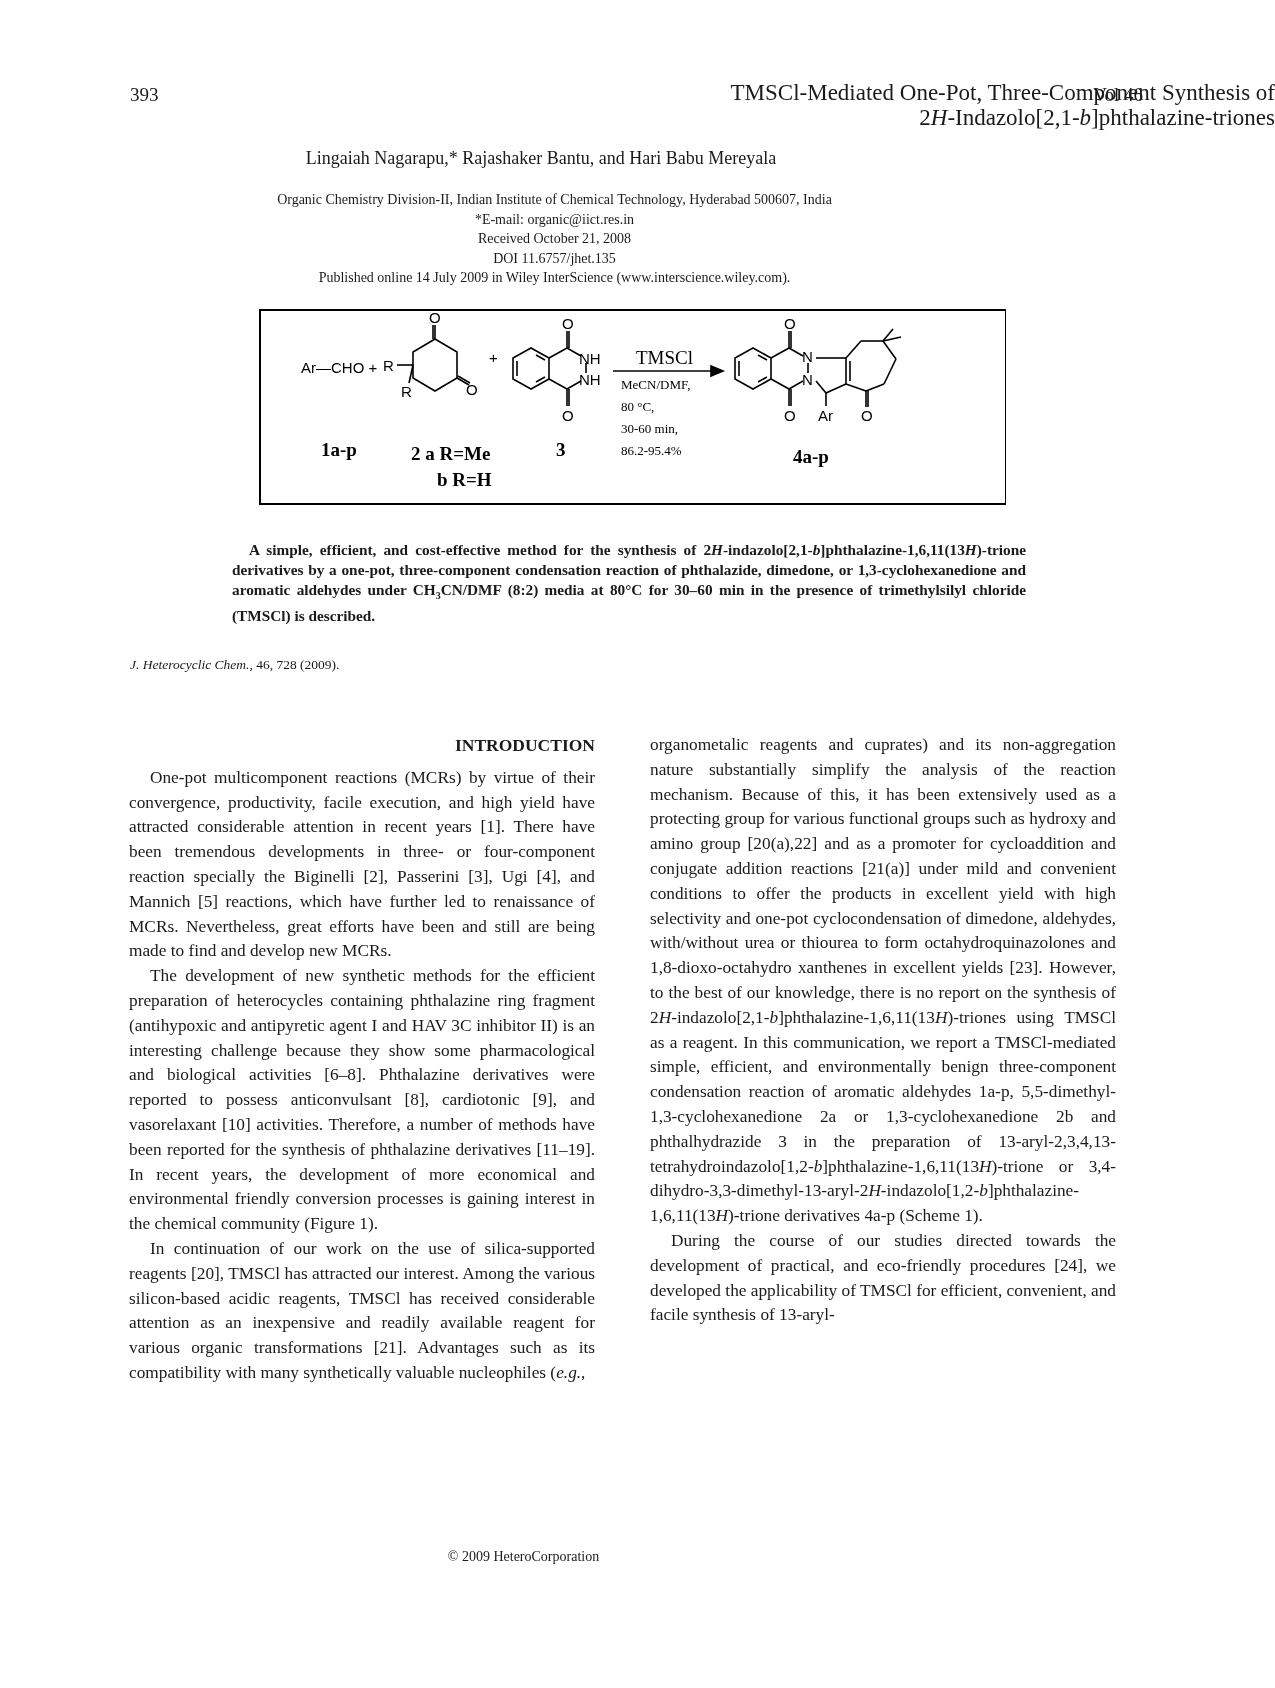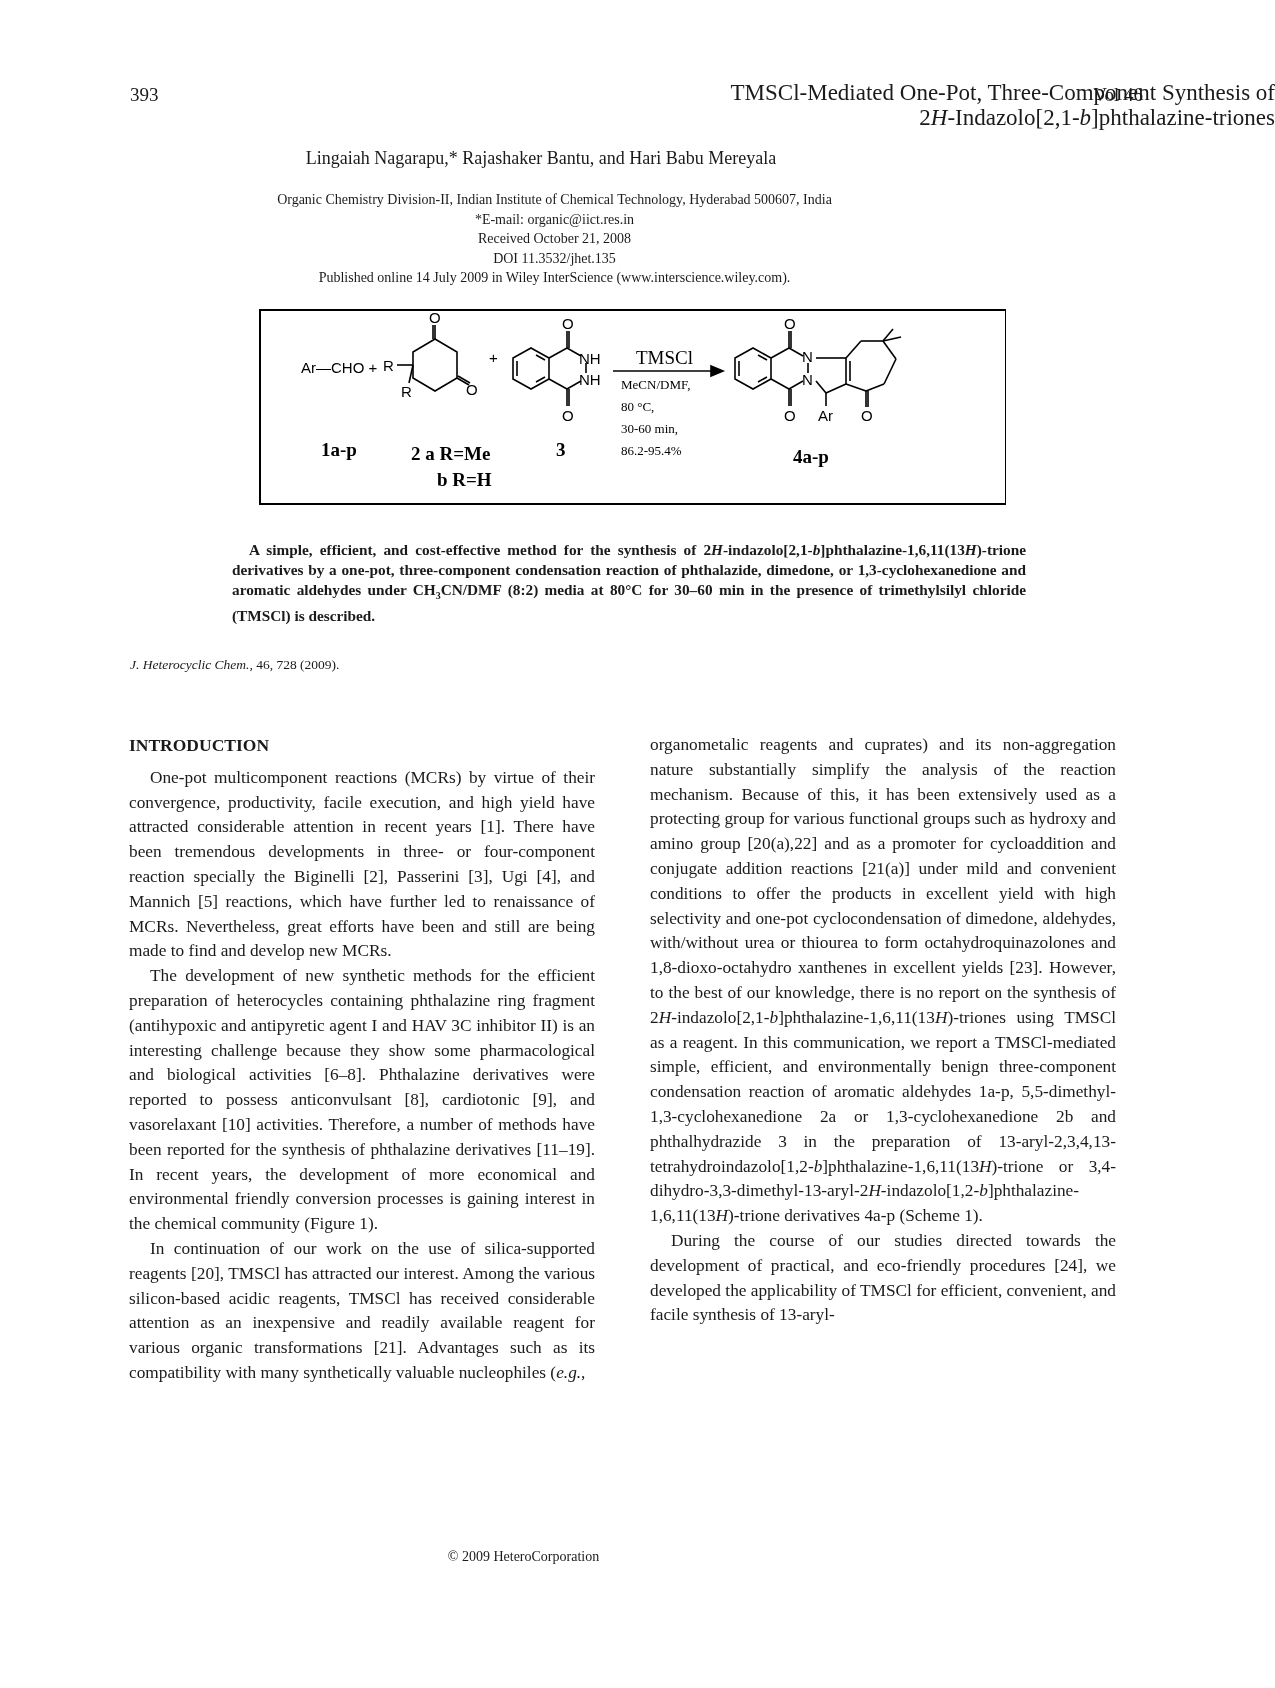--- a/index.html
+++ b/index.html
@@ -12,42 +12,42 @@
   #meta { left: 0; width: 1109px; top: 190px; text-align: center; font-size: 14px; line-height: 19.6px; }
   #scheme-box { left: 259px; top: 309px; width: 747px; height: 196px; border: 2px solid #000; border-right-width: 1px; box-sizing: border-box; }
   #scheme-svg { position: absolute; left: 0; top: 0; }
   .sans { font-family: "Liberation Sans", "DejaVu Sans", sans-serif; }
   #abstract { left: 232px; top: 540px; width: 794px; font-size: 15.3px; line-height: 20px; text-align: justify; text-indent: 17px; font-weight: bold; }
   #citation { left: 130px; top: 657px; font-size: 13.5px; }
   .col { position: absolute; width: 466px; font-size: 17.3px; line-height: 24.8px; text-align: justify; }
   .col p { margin: 0; text-indent: 21px; }
   #col-left { left: 129px; top: 733px; }
   #col-right { left: 650px; top: 733px; }
-  .head { font-weight: bold; text-align: left; font-size: 17.5px; margin: 0; }
+  .head { font-weight: bold; text-align: right; font-size: 17.5px; margin: 0; }
   #footer { left: 0; width: 1047px; top: 1549px; text-align: center; font-size: 14px; }
   i { font-style: italic; } b { font-weight: normal; }
 </style>
 </head>
 <body>
 
 <div class="abs" id="page-number">393</div>
 <div class="abs" id="volume">Vol 46</div>
 
 <div class="abs" id="title">
   <div>TMSCl-Mediated One-Pot, Three-Component Synthesis of</div>
   <div><span>2</span><i>H</i><span>-Indazolo[2,1-</span><i>b</i><span>]phthalazine-triones</span></div>
 </div>
 
 <div class="abs" id="authors">Lingaiah Nagarapu,* Rajashaker Bantu, and Hari Babu Mereyala</div>
 
 <div class="abs" id="meta">
   <div>Organic Chemistry Division-II, Indian Institute of Chemical Technology, Hyderabad 500607, India</div>
   <div>*E-mail: organic@iict.res.in</div>
   <div>Received October 21, 2008</div>
-  <div>DOI 11.3532/jhet.135</div>
+  <div>DOI 11.6757/jhet.135</div>
   <div>Published online 14 July 2009 in Wiley InterScience (www.interscience.wiley.com).</div>
 </div>
 
 <div class="abs" id="scheme-box">
   <svg id="scheme-svg" width="747" height="196" viewBox="0 0 747 196">
     <g stroke="#000" stroke-width="1.6" fill="none">
 
       <polygon points="174,28 196,41 196,67 174,80 152,67 152,41"></polygon>
       <line x1="174" y1="28" x2="174" y2="14"></line>
       <line x1="172" y1="28" x2="172" y2="14"></line>

